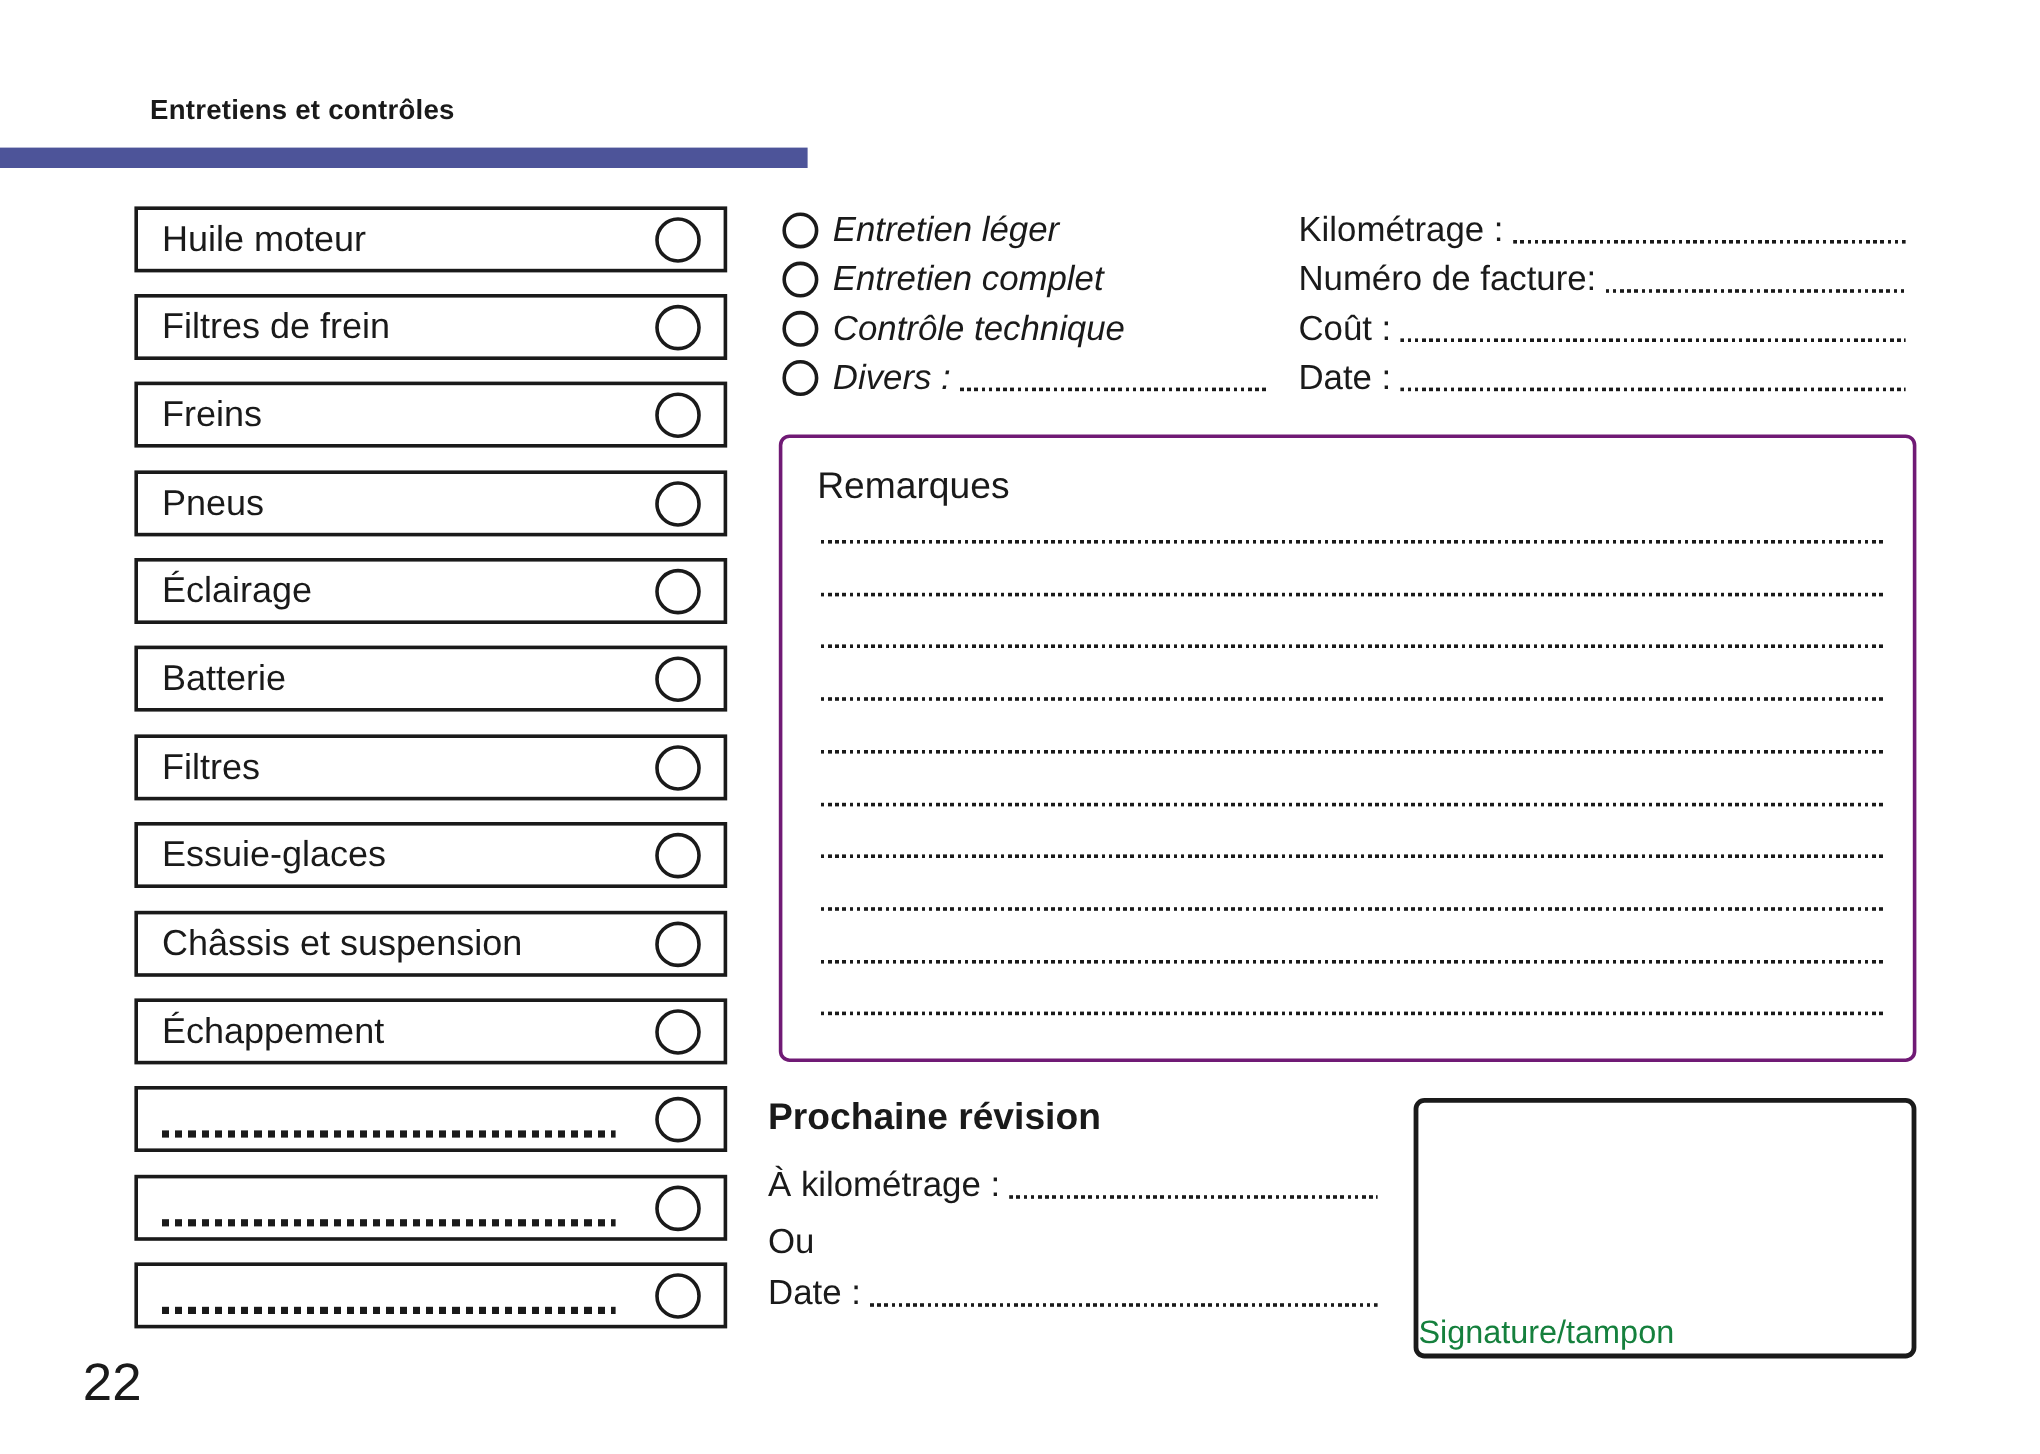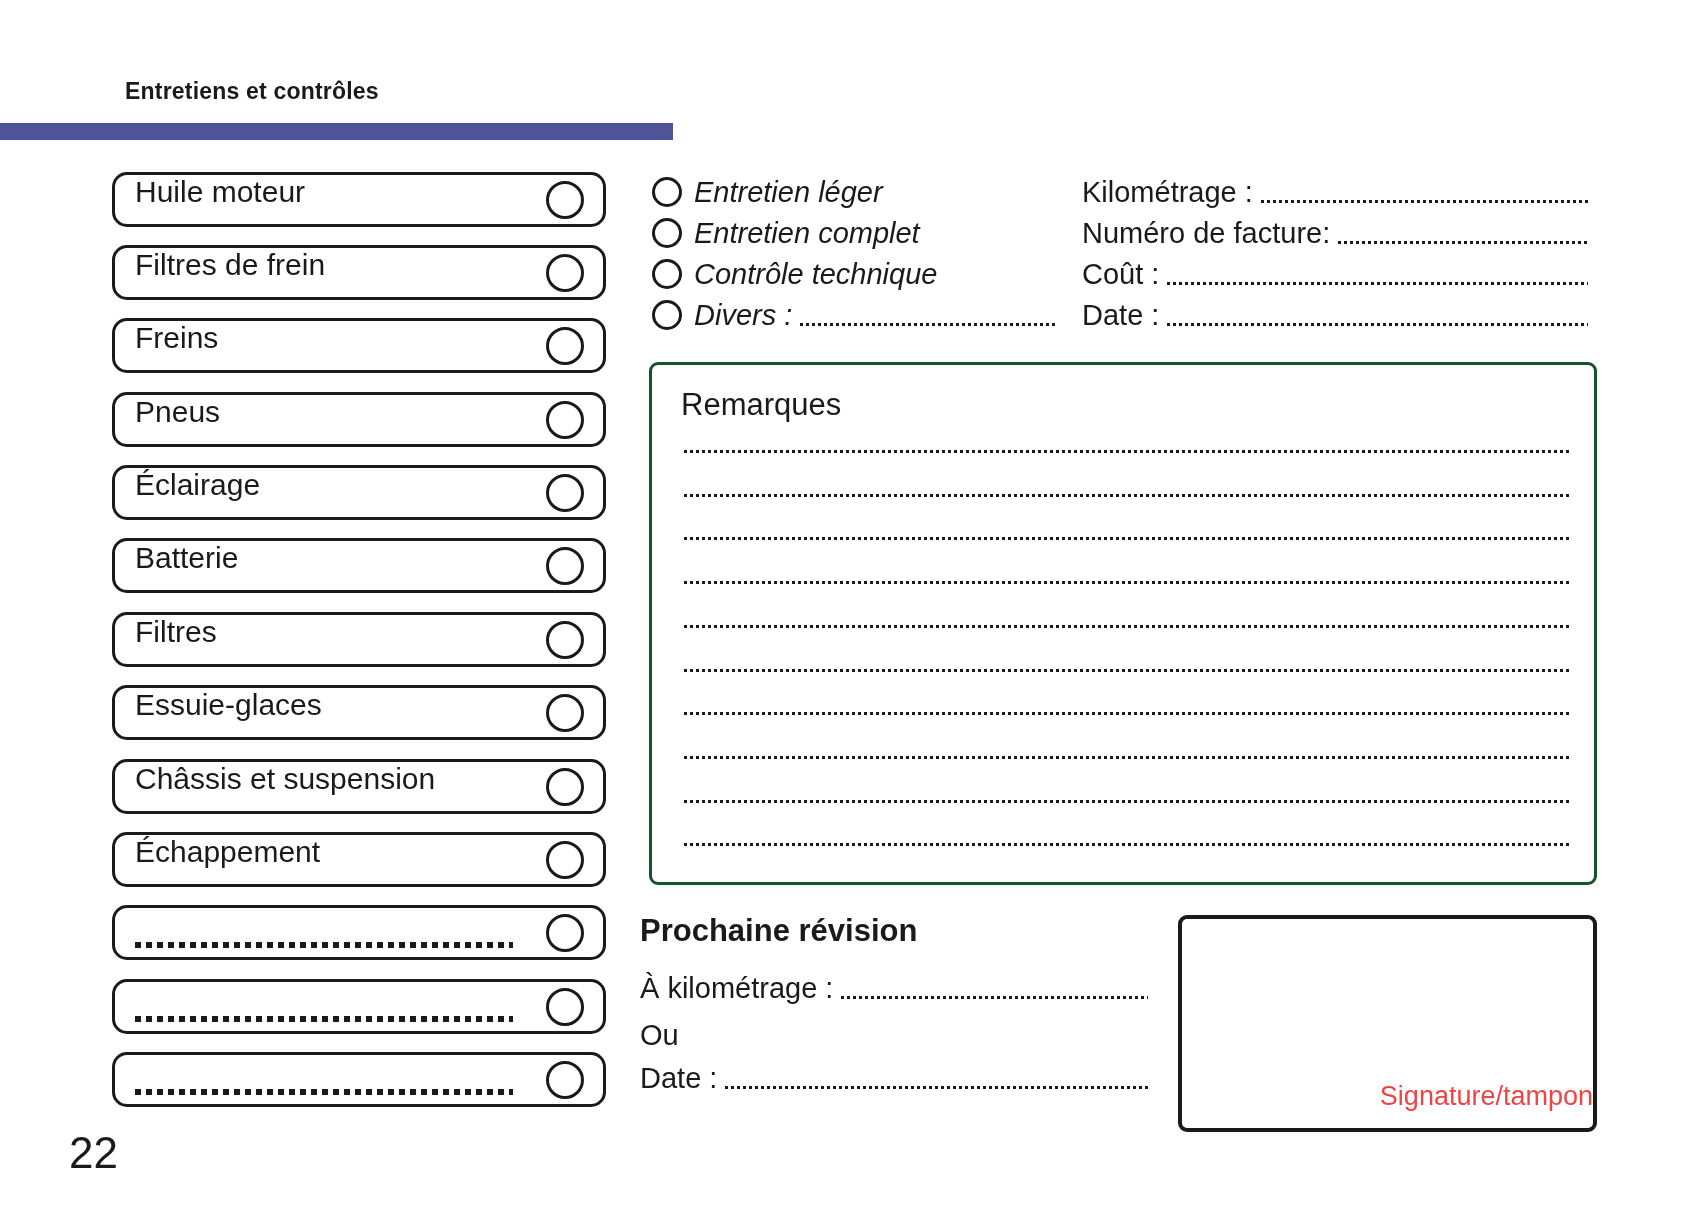--- a/index.html
+++ b/index.html
@@ -6,21 +6,21 @@
   #page{
     position:relative;width:1700px;height:1212px;background:#ffffff;overflow:hidden;
     font-family:"Liberation Sans", sans-serif;color:#1a1a1a;
   }
   
   #title{position:absolute;left:125px;top:78px;font-size:23px;font-weight:bold;letter-spacing:0.2px;}
   #accent-bar{position:absolute;left:0;top:123px;width:673px;height:17px;background:#4d5499;}
   
   .chk-row{
     position:absolute;left:112px;width:494px;height:55px;box-sizing:border-box;
-    border:3px solid #1a1a1a;border-radius:15px;display:flex;background:#fff;
+    border:3px solid #1a1a1a;border-radius:0;display:flex;align-items:center;background:#fff;
   }
   .chk-label{font-size:30px;padding-left:20px;white-space:nowrap;}
   .chk-circle{
     position:absolute;right:19px;top:50%;margin-top:-19px;width:38px;height:38px;box-sizing:border-box;
     border:3px solid #1a1a1a;border-radius:50%;background:#fff;
   }
   .dots-heavy{
     position:absolute;left:20px;bottom:9px;width:378px;height:6px;
     background:repeating-linear-gradient(90deg,#1a1a1a 0 6px,transparent 6px 11px);
   }
@@ -29,33 +29,33 @@
   .radio{width:30px;height:30px;box-sizing:border-box;border:3px solid #1a1a1a;border-radius:50%;flex:0 0 auto;background:#fff;}
   .radio-label{font-size:29px;margin-left:12px;white-space:nowrap;}
   .leader{flex:1 1 auto;align-self:flex-end;margin:0 2px 6px 8px;height:3px;
     background:repeating-linear-gradient(90deg,#1a1a1a 0 3px,transparent 3px 6px);}
   
   .field-row{position:absolute;height:34px;display:flex;align-items:center;}
   .field-label{font-size:29px;white-space:nowrap;}
   
   #remarks-box{
     position:absolute;left:649px;top:362px;width:948px;height:523px;box-sizing:border-box;
-    border:3px solid #14532d;border-radius:9px;background:#fff;
+    border:3px solid #701a75;border-radius:9px;background:#fff;
   }
   #remarks-title{position:absolute;left:29px;top:22px;font-size:31px;}
   .remark-line{position:absolute;left:32px;width:886px;height:3px;
     background:repeating-linear-gradient(90deg,#1a1a1a 0 3px,transparent 3px 6px);}
   
   #next-title{position:absolute;left:640px;top:913px;font-size:31px;font-weight:bold;}
   
   #signature-box{
     position:absolute;left:1178px;top:915px;width:419px;height:217px;box-sizing:border-box;
     border:4px solid #1a1a1a;border-radius:9px;background:#fff;
   }
-  #signature-label{position:absolute;left:0;right:0;bottom:16px;text-align:right;font-size:27px;color:#ef4444;}
+  #signature-label{position:absolute;left:0;right:0;bottom:2px;text-align:left;font-size:27px;color:#15803d;}
   
   #page-number{position:absolute;left:53px;top:1128px;font-size:44px;margin-left:16px;}
 </style>
 </head>
 <body>
 
 <div id="page">
 
   <div id="title">Entretiens et contrôles</div>
   <div id="accent-bar"></div>

